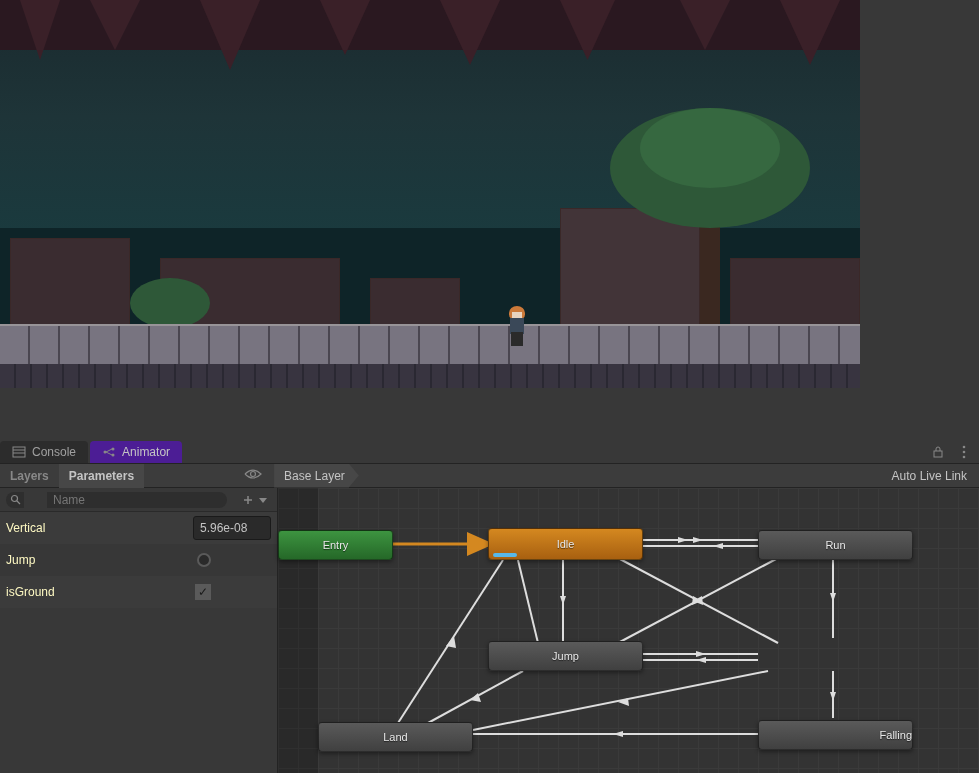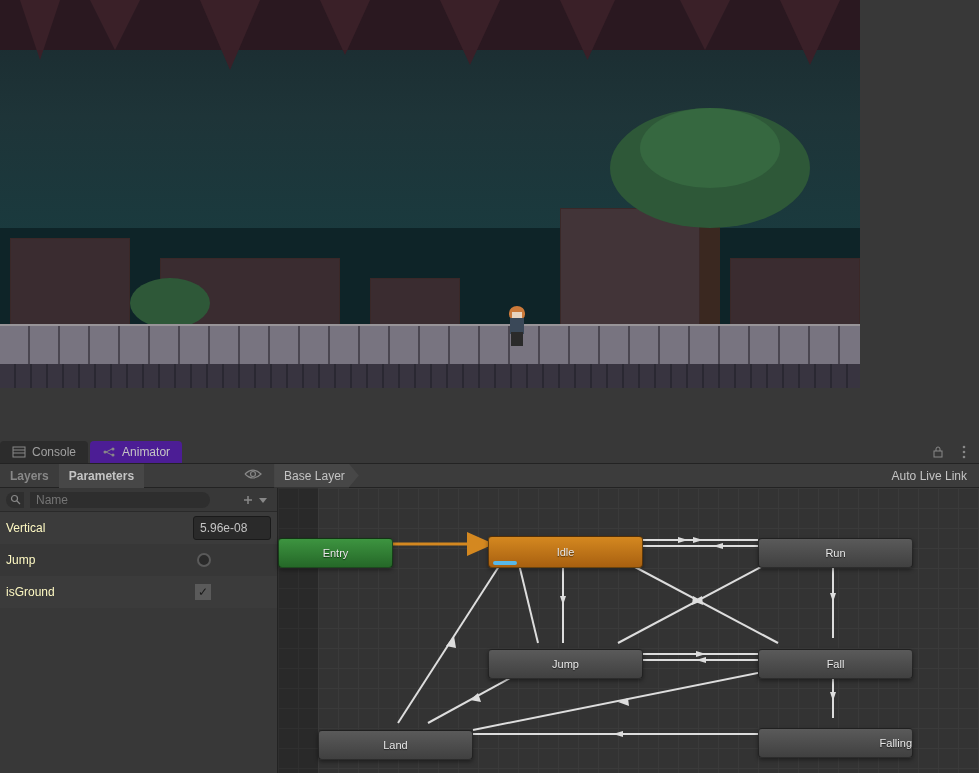--- a/index.html
+++ b/index.html
@@ -163,20 +163,21 @@
   .search-input {
     background: #2e2e2e;
     border: none;
     color: #888;
     font-size: 12px;
     padding: 2px 6px;
     width: 180px;
     height: 16px;
     outline: none;
     border-radius: 0 8px 8px 0;
+    margin-left: 17px;
   }
   .add-dd {
     width: 30px; height: 16px;
     display:flex; align-items:center; justify-content:center;
     color:#888;
   }
 
   .param-row {
     height: 32px;
     display: flex;
@@ -231,21 +232,20 @@
     height: 30px;
     border-radius: 4px;
     display:flex;
     align-items:center;
     justify-content:center;
     color:#e8e8e8;
     font-size: 11px;
     text-shadow: 0 1px 1px rgba(0,0,0,0.6);
     box-shadow: 0 2px 4px rgba(0,0,0,0.4);
     border: 1px solid rgba(0,0,0,0.5);
-    margin-top: 8px;
   }
   .node-entry { background: linear-gradient(#3d9440, #256828); }
   .node-idle { background: linear-gradient(#d48820, #a86010); height:32px; }
   .node-idle .prog { position:absolute; bottom:2px; left:4px; height:4px; background:#58b8e8; width:24px; border-radius:2px; }
   .node-gray { background: linear-gradient(#5a5a5a, #404040); }
 
   svg.connections {
     position: absolute;
     top: 0; left: 0;
     width: 100%;
@@ -443,23 +443,20 @@
     <div class="node node-gray" style="left:480px; top:42px; width:155px;">
       <span>Run</span>
     </div>
     <div class="node node-idle" style="left:210px; top:40px; width:155px;">
       <span>Idle</span>
       <div class="prog"></div>
     </div>
     <div class="node node-gray" style="left:210px; top:153px; width:155px;">
       <span>Jump</span>
     </div>
-    <div class="node node-gray" style="left:480px; top:153px; width:155px;">
-      <span>Fall</span>
-    </div>
     <div class="node node-gray" style="left:40px; top:234px; width:155px;">
       <span>Land</span>
     </div>
     <div class="node node-gray" style="left:480px; top:232px; width:155px;justify-content:flex-end;">
       <span>Falling</span>
     </div>
   </div>
 </div>
 
 </body></html>

